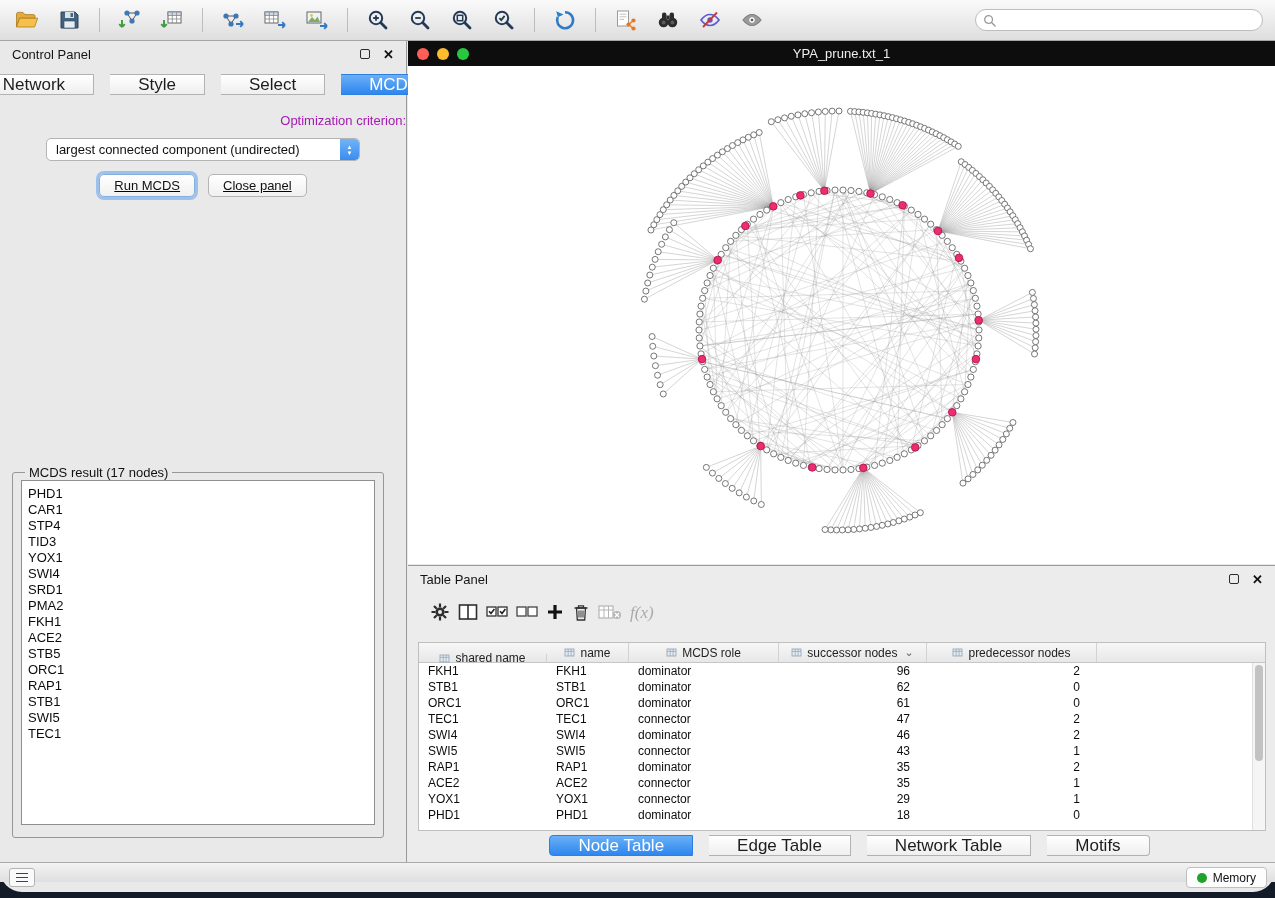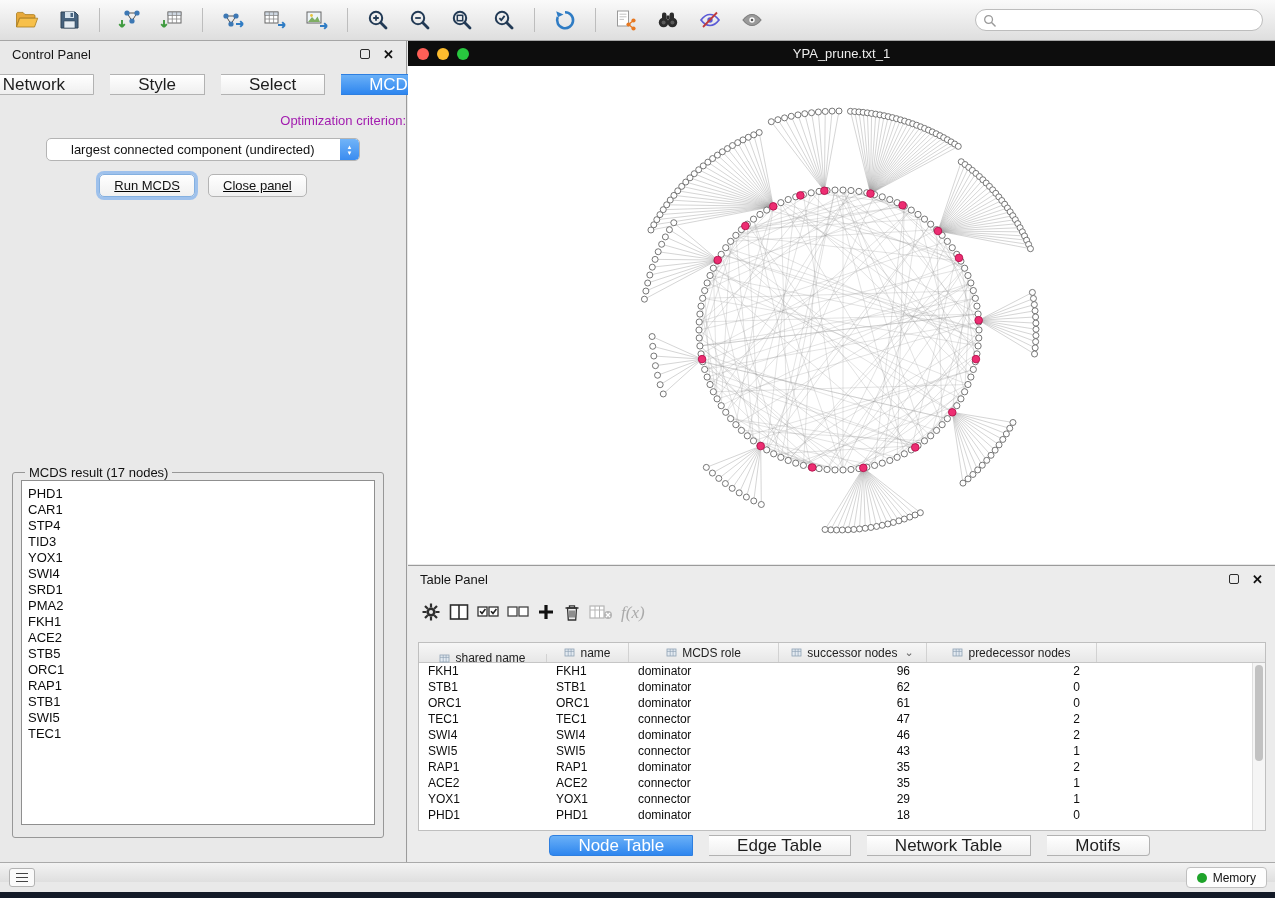--- a/index.html
+++ b/index.html
@@ -1,20 +1,20 @@
 <!DOCTYPE html>
 <html style="--accent: #3b97f4; --pink: #ed2d72;"><head>
 <meta charset="utf-8">
 <style>
   *{margin:0;padding:0;box-sizing:border-box;}
   html,body{width:1275px;height:898px;overflow:hidden;}
   body{font-family:"Liberation Sans",sans-serif;background:#131a28;position:relative;}
   :root{--accent:#3b97f4;--pink:#ed2d72;}
 
-  #app{position:absolute;left:0;top:0;width:1275px;height:892px;background:#e9e9e9;}
+  #app{position:absolute;left:0;top:0;width:1275px;height:892px;background:#e9e9e9;border-radius:22px;}
 
   
   #toolbar{position:absolute;left:0;top:0;width:100%;height:41px;background:linear-gradient(#fafafa,#dedede);border-bottom:1px solid #a6a6a6;display:flex;align-items:center;padding-left:6px;}
   .tb-btn{width:40px;height:32px;border:none;background:transparent;display:flex;align-items:center;justify-content:center;margin:0 1px;border-radius:4px;cursor:pointer;}
   .tb-sep{width:1px;height:24px;background:#bdbdbd;margin:0 9px;}
   #search-wrap{position:absolute;right:12px;top:9px;width:288px;height:22px;border:1px solid #bdbdbd;border-radius:12px;background:#fff;display:flex;align-items:center;padding-left:7px;}
   #search-input{border:none;outline:none;flex:1;font-size:12px;background:transparent;font-family:"Liberation Sans",sans-serif;}
 
   
   #control-panel{position:absolute;left:0;top:41px;width:407px;height:821px;background:#e9e9e9;border-right:1px solid #9b9b9b;}
@@ -22,21 +22,21 @@
   .ph-spacer{flex:1;}
   .ph-float{width:10px;height:10px;border:1.5px solid #2c2c2c;border-radius:2px;margin-right:13px;cursor:pointer;}
   .ph-close{font-size:13px;font-weight:bold;color:#111;cursor:pointer;line-height:1;}
   .tabbar{display:flex;justify-content:center;margin-top:7px;}
   .seg-btn{height:21px;padding:0 28px;font-size:17px;background:linear-gradient(#ffffff,#efefef);border:1px solid #b2b2b2;border-left:none;color:#1d1d1d;cursor:pointer;font-family:"Liberation Sans",sans-serif;margin-left:16px;}
   .seg-btn:first-child{border-left:1px solid #b2b2b2;border-radius:4px 0 0 4px;}
   .seg-btn:last-child{border-radius:0 4px 4px 0;}
   .seg-btn.active{background:linear-gradient(#6ab0f7,#2e86ef);color:#fff;border-color:#2e7fe0;}
   #opt-label{margin-top:18px;text-align:right;font-size:13px;color:#a21caf;}
   #dropdown{margin:10px auto 0;width:314px;height:23px;border:1px solid #b4b4b4;border-radius:5px;background:#fff;display:flex;align-items:center;cursor:pointer;position:relative;overflow:hidden;}
-  #dropdown .dd-text{flex:1;font-size:13px;padding-left:24px;color:#111;white-space:nowrap;}
+  #dropdown .dd-text{flex:1;font-size:13px;padding-left:9px;color:#111;white-space:nowrap;}
   #dropdown .dd-stepper{width:19px;height:100%;background:linear-gradient(#71b4f8,#3a8cf0);display:flex;flex-direction:column;align-items:center;justify-content:center;color:#fff;font-size:6px;line-height:6px;border-radius:0 4px 4px 0;}
   #cp-buttons{display:flex;justify-content:center;gap:13px;margin-top:13px;text-decoration:underline;}
   .mac-btn{height:23px;padding:0 14px;font-size:13px;background:linear-gradient(#ffffff,#f0f0f0);border:1px solid #b4b4b4;border-radius:5px;color:#111;cursor:pointer;font-family:"Liberation Sans",sans-serif;}
   .mac-btn.focus-ring{border:1px solid #84b0e0;box-shadow:0 0 0 3px rgba(96,160,238,.55);}
   #result-box{position:absolute;left:12px;top:424px;width:372px;height:373px;border:1px solid #979797;border-radius:3px;padding:0 8px 8px 8px;}
   #result-box legend{font-size:13px;color:#111;padding:0 4px;margin-left:4px;}
   #result-list{width:100%;height:345px;background:#fff;border:1px solid #8f8f8f;overflow:hidden;padding:5px 0 0 6px;}
   .result-item{font-size:13px;line-height:16px;color:#0c0c0c;}
 
   
@@ -48,21 +48,21 @@
   .tl.green{background:#28c73f;}
   #net-title{position:absolute;left:0;right:0;text-align:center;color:#ededed;font-size:13px;pointer-events:none;}
   #netsvg{position:absolute;left:0;top:25px;width:867px;height:498px;}
   .chord{stroke:#9c9c9c;stroke-opacity:.4;stroke-width:.7;}
   .fan-edge{stroke:#909090;stroke-opacity:.55;stroke-width:.7;}
   .ring-node{fill:#fff;stroke:#686868;stroke-width:.9;}
   .pink-node{fill:var(--pink);stroke:#b5124d;stroke-width:.9;}
 
   
   #table-panel{position:absolute;left:408px;top:565px;width:867px;height:297px;background:#ececec;border-top:1px solid #9b9b9b;}
-  #table-toolbar{display:flex;align-items:center;gap:8px;padding:9px 0 7px 13px;}
+  #table-toolbar{display:flex;align-items:center;gap:8px;padding:9px 0 7px 22px;}
   .tt-btn{border:none;background:transparent;cursor:pointer;display:flex;align-items:center;justify-content:center;height:24px;}
   #fx-label{font-family:"Liberation Serif",serif;font-style:italic;font-size:17px;color:#aaa;}
   #table-wrap{position:absolute;left:10px;right:9px;top:76px;bottom:31px;background:#fff;border:1px solid #bfbfbf;overflow:hidden;}
   #thead{display:flex;height:20px;background:linear-gradient(#f7f7f7,#e7e7e7);border-bottom:1px solid #c6c6c6;}
   .th{display:flex;align-items:center;justify-content:center;gap:5px;font-size:12px;color:#222;border-right:1px solid #d2d2d2;cursor:pointer;position:relative;}
   .th-caret{color:#666;font-size:11px;margin-left:2px;}
   .tr{display:flex;height:16px;align-items:center;cursor:default;}
   .td{font-size:12px;color:#0d0d0d;padding-left:9px;overflow:hidden;white-space:nowrap;}
   .td.num{text-align:right;padding-right:17px;padding-left:0;}
   #vscroll{position:absolute;right:0;top:20px;bottom:0;width:13px;background:#f5f5f5;border-left:1px solid #e0e0e0;}

